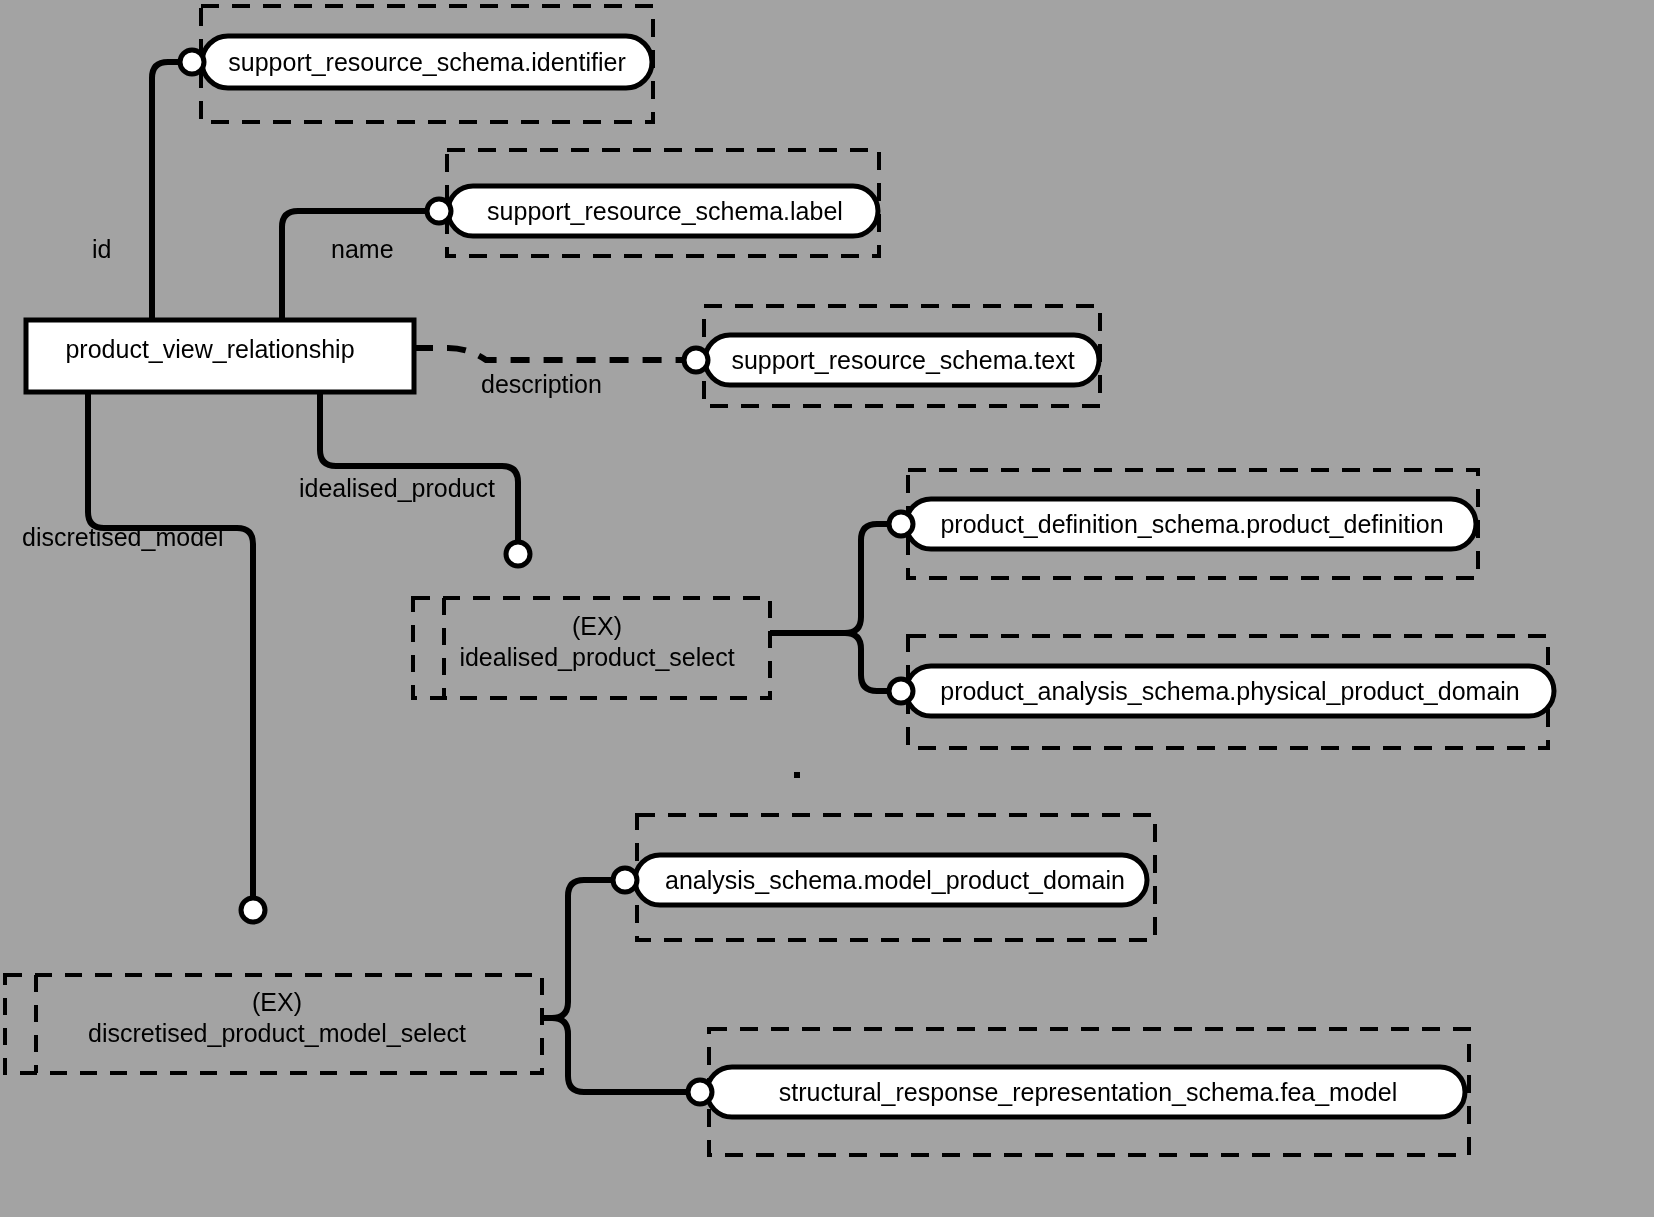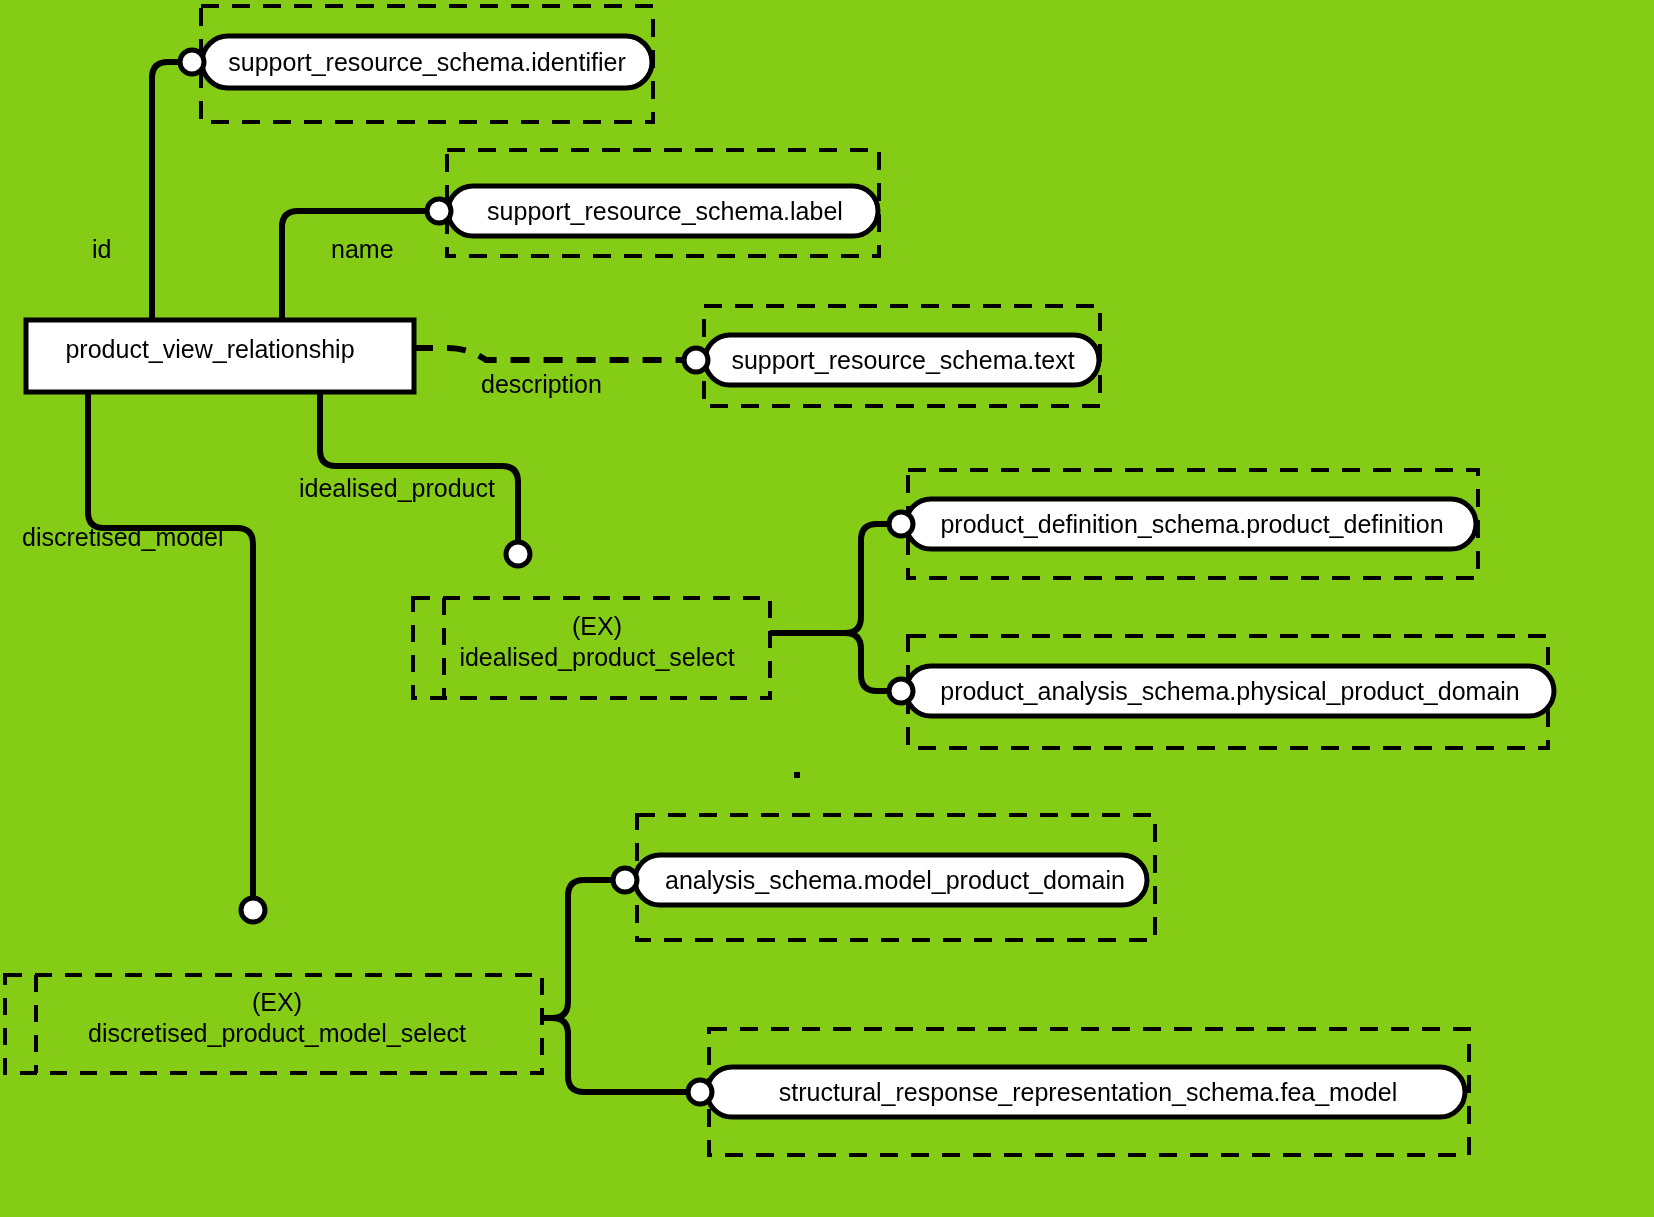--- a/index.html
+++ b/index.html
@@ -4,21 +4,21 @@
 <style>
   html, body {
     margin: 0;
     padding: 0;
     background: #ffffff;
   }
   #diagram-root {
     position: relative;
     width: 1654px;
     height: 1217px;
-    background: #84cc16;
+    background: #a3a3a3;
     font-family: "Liberation Sans", sans-serif;
   }
   svg.express-g {
     display: block;
     width: 1654px;
     height: 1217px;
   }
   .ent-box {
     fill: #ffffff;
     stroke: #000000;

